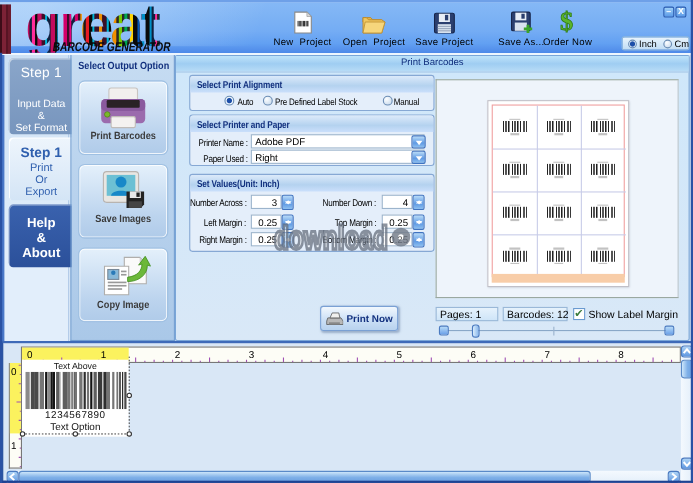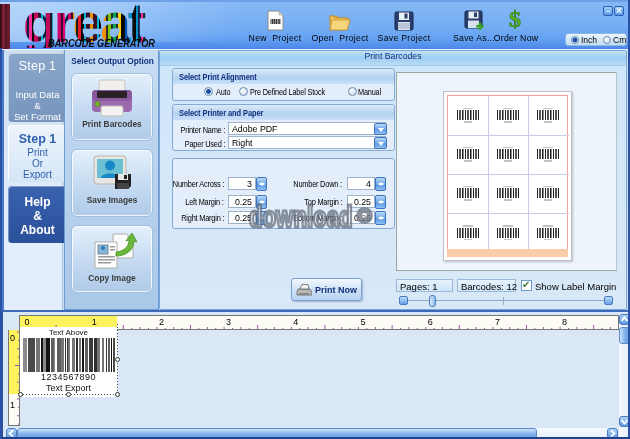--- a/index.html
+++ b/index.html
@@ -355,20 +355,21 @@
   <div class="grp" id="grp2">
    <div class="gh"><span>Select Printer and Paper</span></div>
    <div class="flab" style="right:169px;top:20px">Printer Name :</div>
    <div class="fld" style="left:55px;top:17px;width:158px;height:13px">Adobe PDF</div>
    <div class="dd" style="left:201px;top:18px"></div>
    <div class="flab" style="right:169px;top:34px">Paper Used :</div>
    <div class="fld" style="left:55px;top:31px;width:158px;height:13px">Right</div>
    <div class="dd" style="left:201px;top:32px"></div>
   </div>
   <div class="grp" id="grp3">
+   <div class="gh"><span>Set Values(Unit: Inch)</span></div>
    <div class="flab" style="right:170px;top:20px">Number Across :</div>
    <div class="fld" style="left:55px;top:18px;width:28px;height:13px;text-align:right">3</div>
    <div class="spin" style="left:83px;top:18px"></div>
    <div class="flab" style="right:52px;top:20px">Number Down :</div>
    <div class="fld" style="left:174px;top:18px;width:28px;height:13px;text-align:right">4</div>
    <div class="spin" style="left:202px;top:18px"></div>
    <div class="flab" style="right:170px;top:38px">Left Margin :</div>
    <div class="fld" style="left:55px;top:36px;width:28px;height:13px;text-align:right">0.25</div>
    <div class="spin" style="left:83px;top:36px"></div>
    <div class="flab" style="right:52px;top:38px">Top Margin :</div>
@@ -636,21 +637,21 @@
             <rect x="71" y="0" width="3" height="34" fill="#2e2e2e"></rect>
             <rect x="74" y="0" width="3" height="34" fill="#757575"></rect>
             <rect x="79" y="0" width="2" height="34" fill="#757575"></rect>
             <rect x="83" y="0" width="1" height="34" fill="#3a3a3a"></rect>
             <rect x="85" y="0" width="2" height="34" fill="#5e5e5e"></rect>
             <rect x="88" y="0" width="1" height="34" fill="#141414"></rect>
             <rect x="90" y="0" width="4" height="34" fill="#4a4a4a"></rect>
           </svg>
         </div>
    <div id="lbl-num">1234567890</div>
-   <div id="lbl-tb">Text Export</div>
+   <div id="lbl-tb">Text Option</div>
    <div class="dash-r"></div>
         <div class="dash-b"></div>
    <div class="hnd" style="left:95px;top:30px"></div>
    <div class="hnd" style="left:-2px;top:65px"></div>
    <div class="hnd" style="left:46px;top:65px"></div>
    <div class="hnd" style="left:95px;top:65px"></div>
   </div>
  </div>
  <div id="hsb">
       <div id="hthumb"></div>

